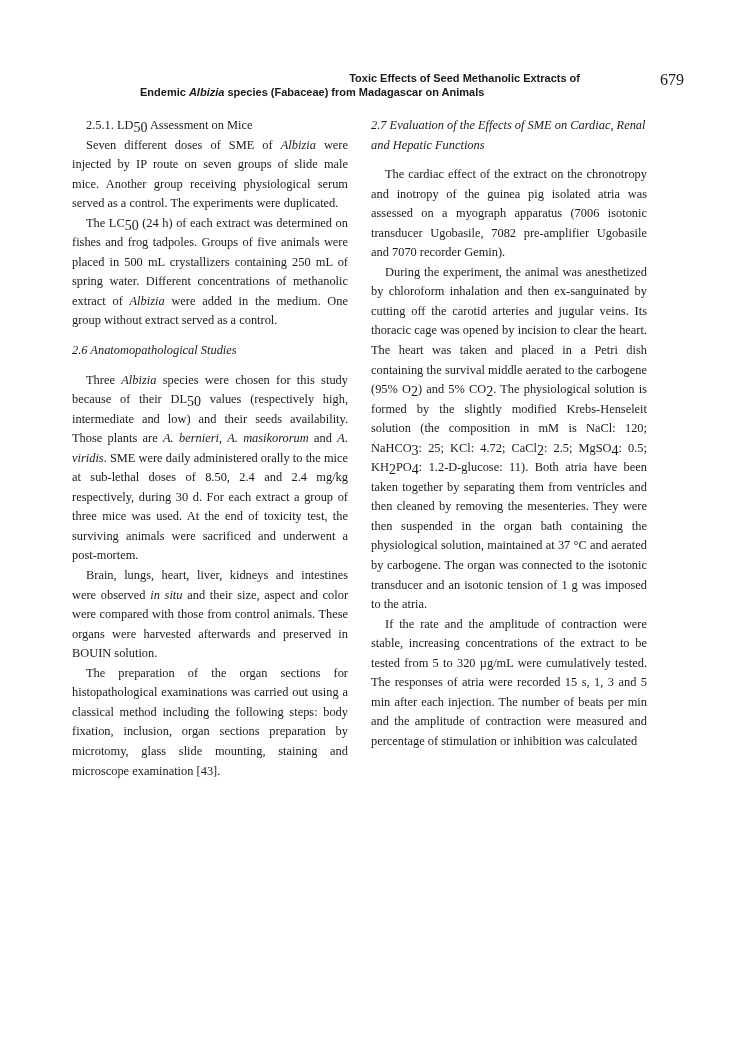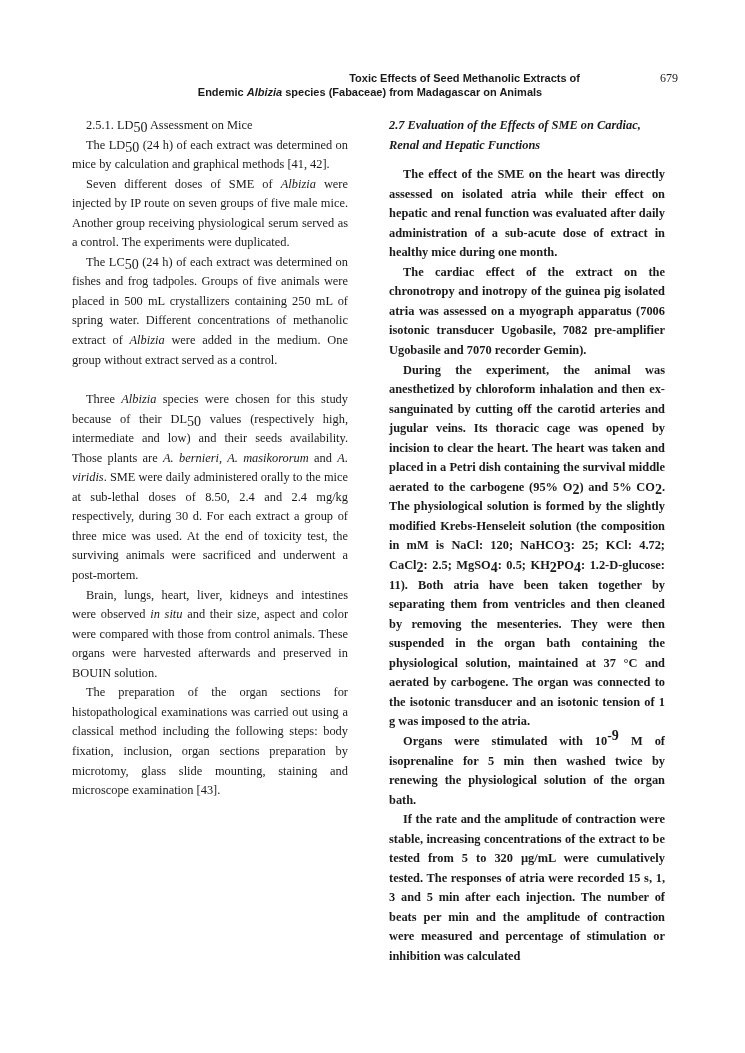--- a/index.html
+++ b/index.html
@@ -1,52 +1,50 @@
 <!DOCTYPE html>
 <html><head>
 <meta charset="utf-8">
 <style>
   html, body { margin: 0; padding: 0; background: #ffffff; }
   body { width: 745px; height: 1053px; position: relative; overflow: hidden; color: #1a1a1a; }
   .header { position: absolute; top: 71px; left: 0; width: 745px; font-family: "Liberation Sans", sans-serif; font-weight: bold; font-size: 11px; line-height: 14px; text-align: center; }
   .header .l1 { position: absolute; left: 160px; width: 420px; text-align: right; top: 0; }
-  .header .l2 { position: absolute; left: 140px; width: 460px; text-align: center; top: 14px; }
-  .pagenum { position: absolute; top: 71px; left: 660px; font-family: "Liberation Serif", serif; font-size: 12px; font-weight: normal; }
+  .header .l2 { position: absolute; left: 140px; width: 460px; text-align: left; top: 14px; }
+  .pagenum { position: absolute; top: 71px; left: 660px; font-family: "Liberation Serif", serif; font-size: 16px; font-weight: normal; }
   .col { position: absolute; top: 116px; width: 276px; font-family: "Liberation Serif", serif; font-size: 12.4px; line-height: 19.55px; text-align: justify; }
   .col.left { left: 72px; }
-  .col.right { left: 389px; font-weight: bold; }
+  .col.right { left: 371px; }
   .col p { margin: 0; text-indent: 14px; }
   .col p.h { text-indent: 14px; text-align: left; }
   .col p.ih { text-indent: 0; font-style: italic; text-align: left; }
   .gap { height: 10px; }
   sub, sup { font-size: 14px; line-height: 0; }
   i { font-style: italic; }
 </style>
 </head>
 <body>
 
 <div class="header">
   <div class="l1">Toxic Effects of Seed Methanolic Extracts of</div>
   <div class="l2"><span>Endemic </span><i>Albizia</i><span> species (Fabaceae) from Madagascar on Animals</span></div>
 </div>
 <div class="pagenum">679</div>
 
 <div class="col left">
   <p class="h"><span>2.5.1. LD</span><sub>50</sub><span> Assessment on Mice</span></p>
-  <p><span>The LD</span><sub>50</sub><span> (24 h) of each extract was determined on mice by calculation and graphical methods [41, 42].</span></p>
-  <p><span>Seven different doses of SME of </span><i>Albizia</i><span> were injected by IP route on seven groups of five male mice. Another group receiving physiological serum served as a control. The experiments were duplicated.</span></p>
+  <p><span>Seven different doses of SME of </span><i>Albizia</i><span> were injected by IP route on seven groups of slide male mice. Another group receiving physiological serum served as a control. The experiments were duplicated.</span></p>
   <p><span>The LC</span><sub>50</sub><span> (24 h) of each extract was determined on fishes and frog tadpoles. Groups of five animals were placed in 500 mL crystallizers containing 250 mL of spring water. Different concentrations of methanolic extract of </span><i>Albizia</i><span> were added in the medium. One group without extract served as a control.</span></p>
   <div class="gap"></div>
+  <p class="ih">2.6 Anatomopathological Studies</p>
   <div class="gap"></div>
   <p><span>Three </span><i>Albizia</i><span> species were chosen for this study because of their DL</span><sub>50</sub><span> values (respectively high, intermediate and low) and their seeds availability. Those plants are </span><i>A. bernieri, A. masikororum</i><span> and </span><i>A. viridis</i><span>. SME were daily administered orally to the mice at sub-lethal doses of 8.50, 2.4 and 2.4 mg/kg respectively, during 30 d. For each extract a group of three mice was used. At the end of toxicity test, the surviving animals were sacrificed and underwent a post-mortem.</span></p>
   <p><span>Brain, lungs, heart, liver, kidneys and intestines were observed </span><i>in situ</i><span> and their size, aspect and color were compared with those from control animals. These organs were harvested afterwards and preserved in BOUIN solution.</span></p>
   <p>The preparation of the organ sections for histopathological examinations was carried out using a classical method including the following steps: body fixation, inclusion, organ sections preparation by microtomy, glass slide mounting, staining and microscope examination [43].</p>
 </div>
 
 <div class="col right">
   <p class="ih">2.7 Evaluation of the Effects of SME on Cardiac, Renal and Hepatic Functions</p>
   <div class="gap"></div>
-  <p>The effect of the SME on the heart was directly assessed on isolated atria while their effect on hepatic and renal function was evaluated after daily administration of a sub-acute dose of extract in healthy mice during one month.</p>
   <p>The cardiac effect of the extract on the chronotropy and inotropy of the guinea pig isolated atria was assessed on a myograph apparatus (7006 isotonic transducer Ugobasile, 7082 pre-amplifier Ugobasile and 7070 recorder Gemin).</p>
   <p><span>During the experiment, the animal was anesthetized by chloroform inhalation and then ex-sanguinated by cutting off the carotid arteries and jugular veins. Its thoracic cage was opened by incision to clear the heart. The heart was taken and placed in a Petri dish containing the survival middle aerated to the carbogene (95% O</span><sub>2</sub><span>) and 5% CO</span><sub>2</sub><span>. The physiological solution is formed by the slightly modified Krebs-Henseleit solution (the composition in mM is NaCl: 120; NaHCO</span><sub>3</sub><span>: 25; KCl: 4.72; CaCl</span><sub>2</sub><span>: 2.5; MgSO</span><sub>4</sub><span>: 0.5; KH</span><sub>2</sub><span>PO</span><sub>4</sub><span>: 1.2-D-glucose: 11). Both atria have been taken together by separating them from ventricles and then cleaned by removing the mesenteries. They were then suspended in the organ bath containing the physiological solution, maintained at 37 °C and aerated by carbogene. The organ was connected to the isotonic transducer and an isotonic tension of 1 g was imposed to the atria.</span></p>
-  <p><span>Organs were stimulated with 10</span><sup>-9</sup><span> M of isoprenaline for 5 min then washed twice by renewing the physiological solution of the organ bath.</span></p>
   <p>If the rate and the amplitude of contraction were stable, increasing concentrations of the extract to be tested from 5 to 320 µg/mL were cumulatively tested. The responses of atria were recorded 15 s, 1, 3 and 5 min after each injection. The number of beats per min and the amplitude of contraction were measured and percentage of stimulation or inhibition was calculated</p>
 </div>
 
 </body></html>

